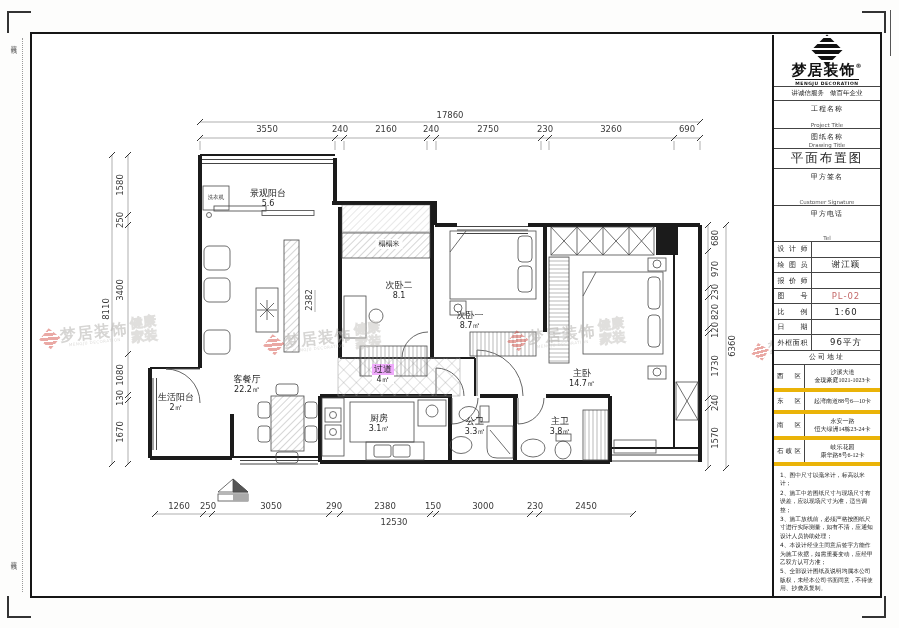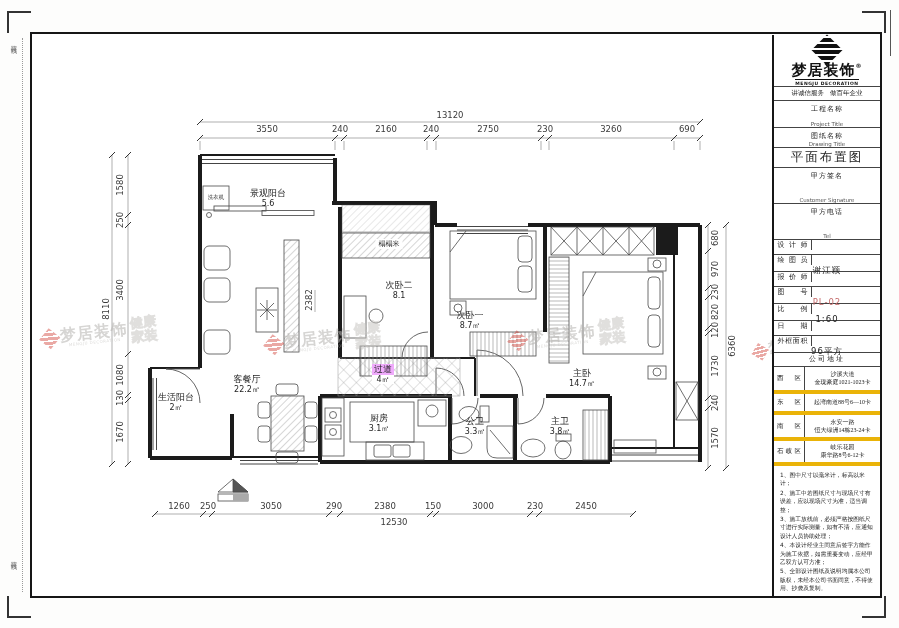--- a/index.html
+++ b/index.html
@@ -22,21 +22,21 @@
   .tb-logo{height:55px;justify-content:center;}
   .logo-diamond{width:22px;height:22px;background:repeating-linear-gradient(-45deg,#111 0 4px,#fff 4px 6px);transform:rotate(45deg) ;margin:4px 0 2px 0;}
   .logo-name{font-size:15px;font-weight:bold;letter-spacing:1px;color:#111;line-height:1;}
   .logo-reg{font-size:6px;vertical-align:top;}
   .logo-sub{font-size:4.5px;font-weight:bold;letter-spacing:.5px;border-top:1.5px solid #111;margin-top:1px;padding-top:1px;color:#111;}
   .tb-slogan{height:16px;flex-direction:row;gap:6px;align-items:center;justify-content:center;font-size:6.5px;color:#222;}
   .tb-pair{justify-content:space-between;padding-top:3px;}
   .cnlabel{font-size:7px;color:#222;letter-spacing:1px;}
   .enlabel{font-size:5.5px;color:#555;}
   .tb-drawtitle{height:22px;justify-content:center;font-size:12.5px;letter-spacing:2px;font-weight:500;}
-  .tb-row{display:flex;flex-direction:column;height:17px;border-bottom:1px solid #444;box-sizing:border-box;align-items:stretch;}
+  .tb-row{display:flex;flex-direction:row;height:17px;border-bottom:1px solid #444;box-sizing:border-box;align-items:stretch;}
   .tb-row .lab{width:38px;border-right:1px solid #444;display:flex;align-items:center;justify-content:center;box-sizing:border-box;}
   .tb-row .lab span{width:30px;text-align:justify;text-align-last:justify;font-size:7px;}
   .tb-row .val{flex:1;display:flex;align-items:center;justify-content:center;font-size:8.5px;letter-spacing:1px;}
   .val-red{color:#c46a6a;}
   .tb-addr-head{height:14px;display:flex;align-items:center;justify-content:center;border-bottom:1px solid #444;font-size:7px;letter-spacing:2px;}
   .tb-addr{display:flex;flex-direction:row;border-bottom:4px solid #eab308;box-sizing:border-box;font-family:Liberation Serif, serif;}
   .tb-addr .lab{width:30px;border-right:1px solid #444;display:flex;align-items:center;justify-content:center;}
   .tb-addr .lab span{width:24px;text-align:justify;text-align-last:justify;font-size:6.5px;}
   .tb-addr .val{flex:1;display:flex;align-items:center;justify-content:center;font-size:6px;text-align:center;white-space:pre-line;line-height:1.4;padding:2px 1px;}
   .tb-notes{flex:1;padding:5px 4px 2px 6px;font-size:5.8px;line-height:1.45;color:#222;}
@@ -225,21 +225,21 @@
     <ellipse cx="563" cy="450" rx="8" ry="9"></ellipse>
     <rect x="583" y="410" width="25" height="50" fill="url(#vlines)"></rect>
 
     <path d="M218,492 L233,479 L248,492 Z"></path>
     <path d="M233,479 L248,492 H233 Z" fill="#555"></path>
     <rect x="218" y="494" width="30" height="7"></rect>
     <rect x="233" y="494" width="15" height="7" fill="#aaa" stroke="none"></rect>
   </g>
 </svg>
 
-<span class="dim" style="left:450px;top:115px">13120</span>
+<span class="dim" style="left:450px;top:115px">17860</span>
 <span class="dim" style="left:267px;top:129px">3550</span>
 <span class="dim" style="left:340px;top:129px">240</span>
 <span class="dim" style="left:386px;top:129px">2160</span>
 <span class="dim" style="left:431px;top:129px">240</span>
 <span class="dim" style="left:488px;top:129px">2750</span>
 <span class="dim" style="left:545px;top:129px">230</span>
 <span class="dim" style="left:611px;top:129px">3260</span>
 <span class="dim" style="left:687px;top:129px">690</span>
 
 <span class="dim" style="left:179px;top:506px">1260</span>

